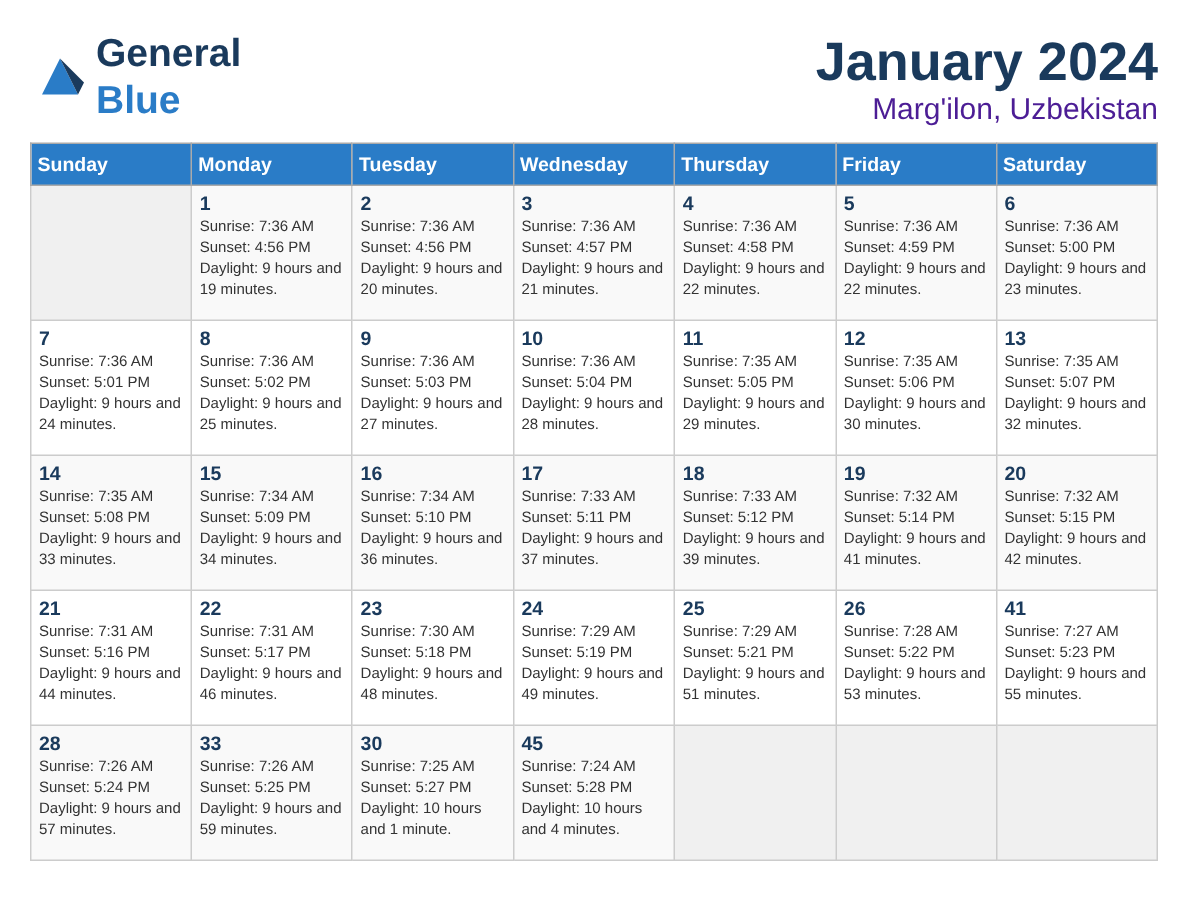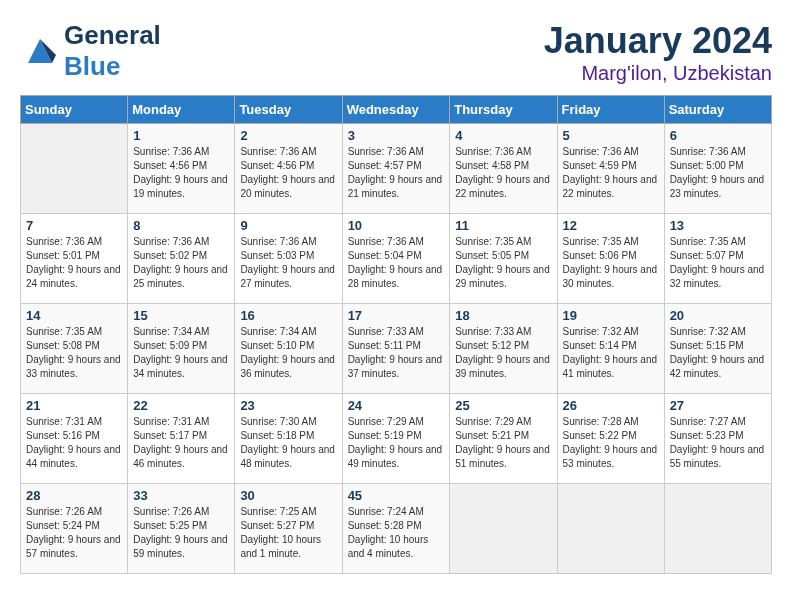--- a/index.html
+++ b/index.html
@@ -227,21 +227,21 @@
         </td>
         <td>
           <span class="day-number">25</span>
           <div class="day-info">Sunrise: 7:29 AM<br>Sunset: 5:21 PM<br>Daylight: 9 hours and 51 minutes.</div>
         </td>
         <td>
           <span class="day-number">26</span>
           <div class="day-info">Sunrise: 7:28 AM<br>Sunset: 5:22 PM<br>Daylight: 9 hours and 53 minutes.</div>
         </td>
         <td>
-          <span class="day-number">27</span>
+          <span class="day-number">41</span>
           <div class="day-info">Sunrise: 7:27 AM<br>Sunset: 5:23 PM<br>Daylight: 9 hours and 55 minutes.</div>
         </td>
       </tr>
       <tr>
         <td>
           <span class="day-number">28</span>
           <div class="day-info">Sunrise: 7:26 AM<br>Sunset: 5:24 PM<br>Daylight: 9 hours and 57 minutes.</div>
         </td>
         <td>
           <span class="day-number">33</span>

